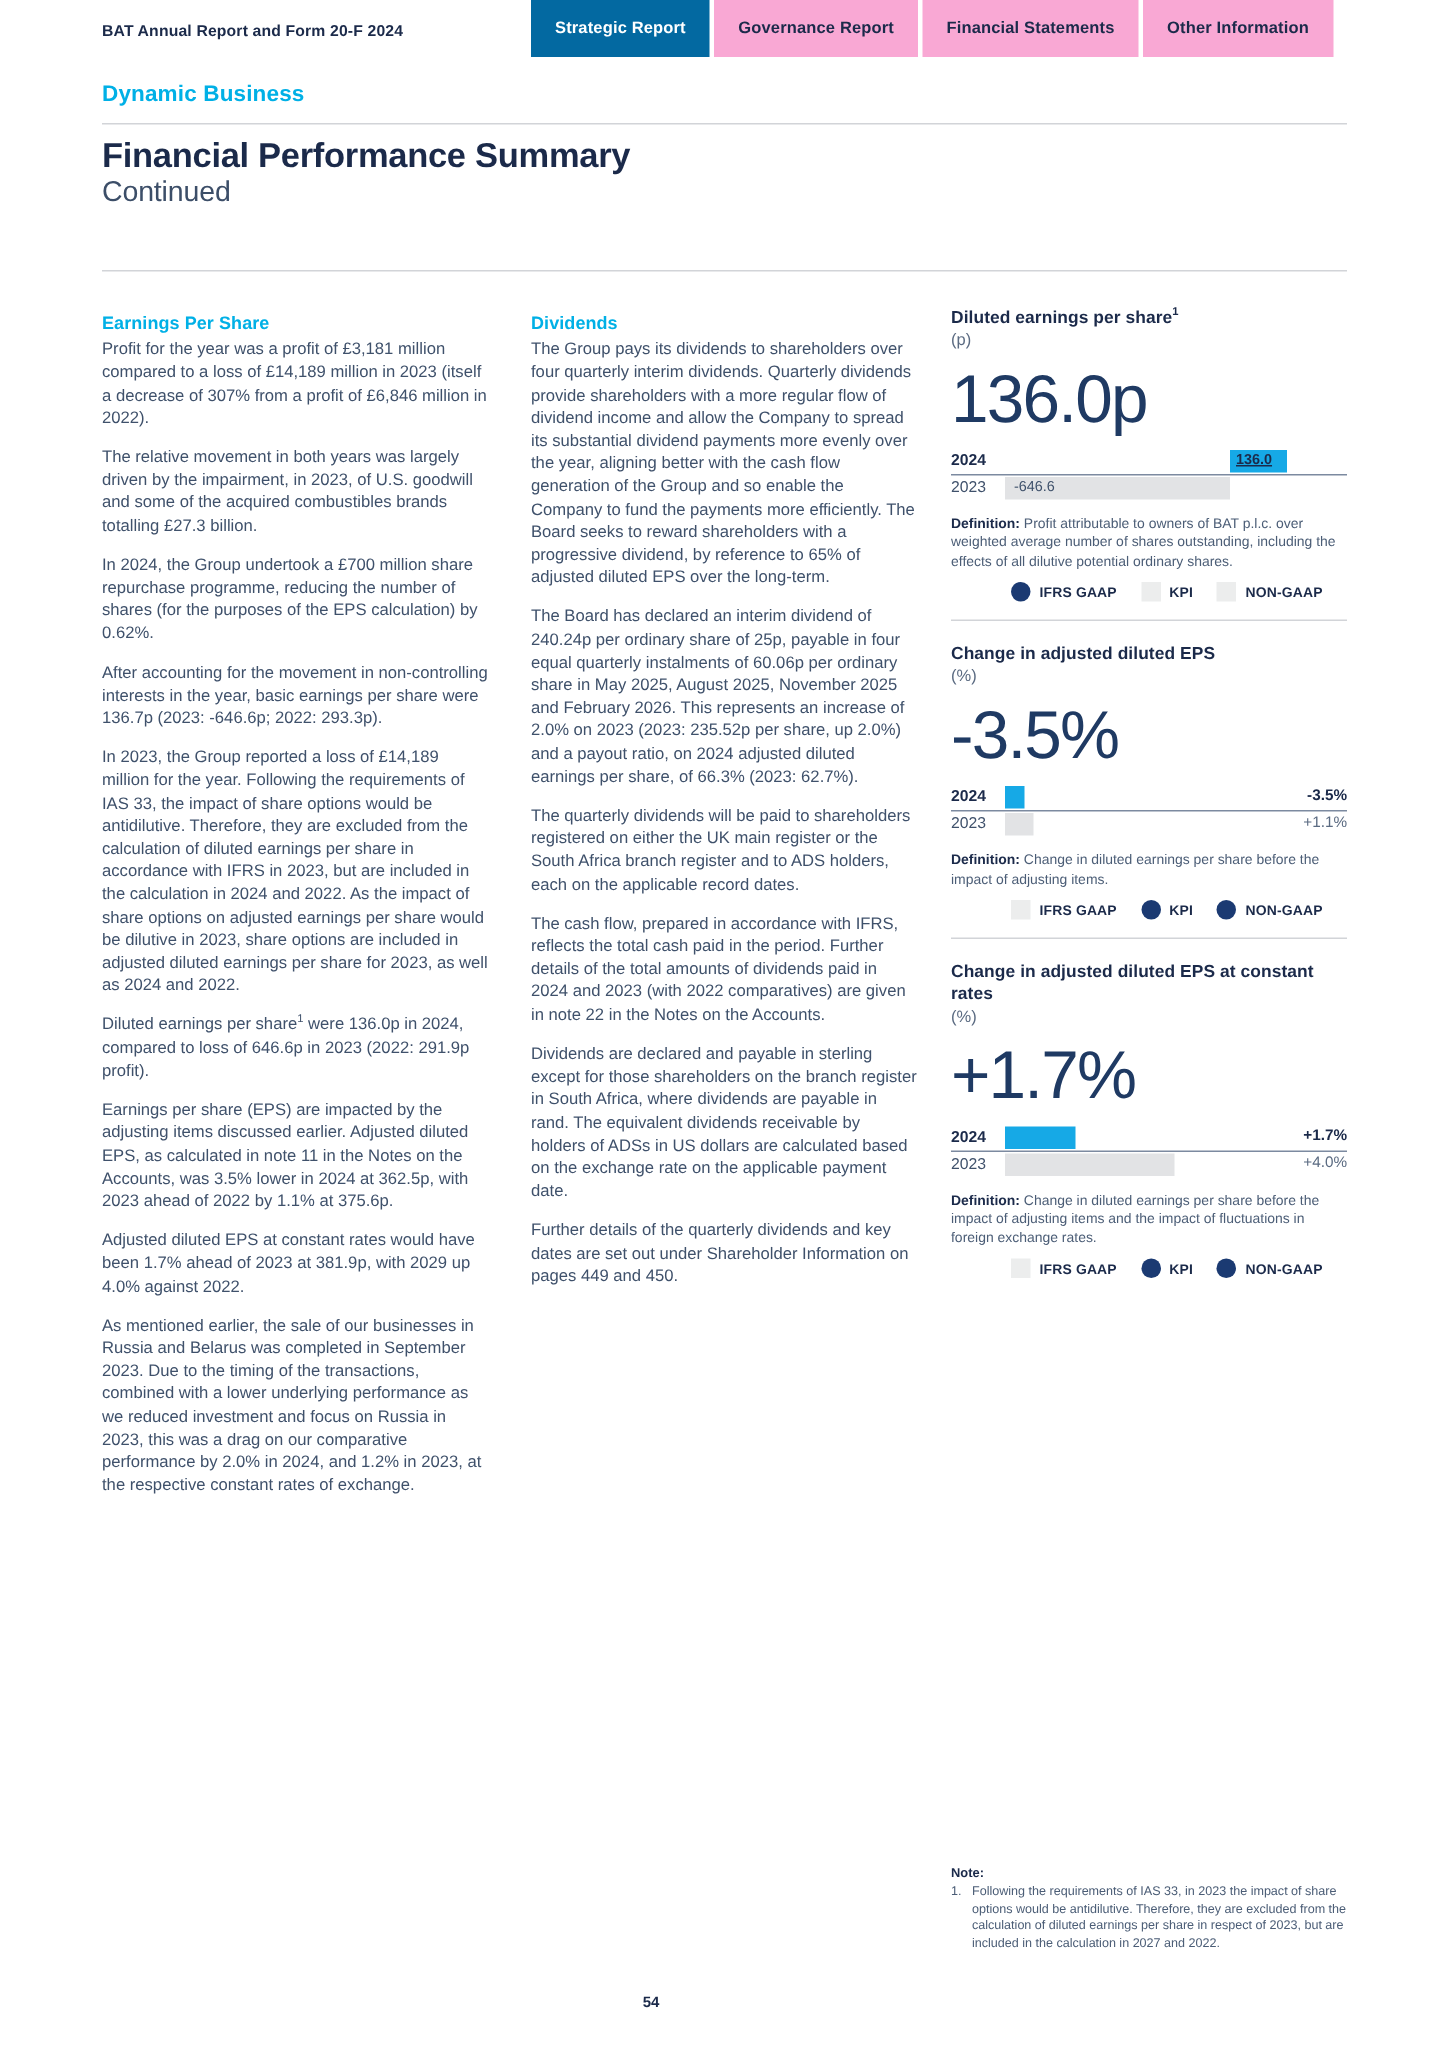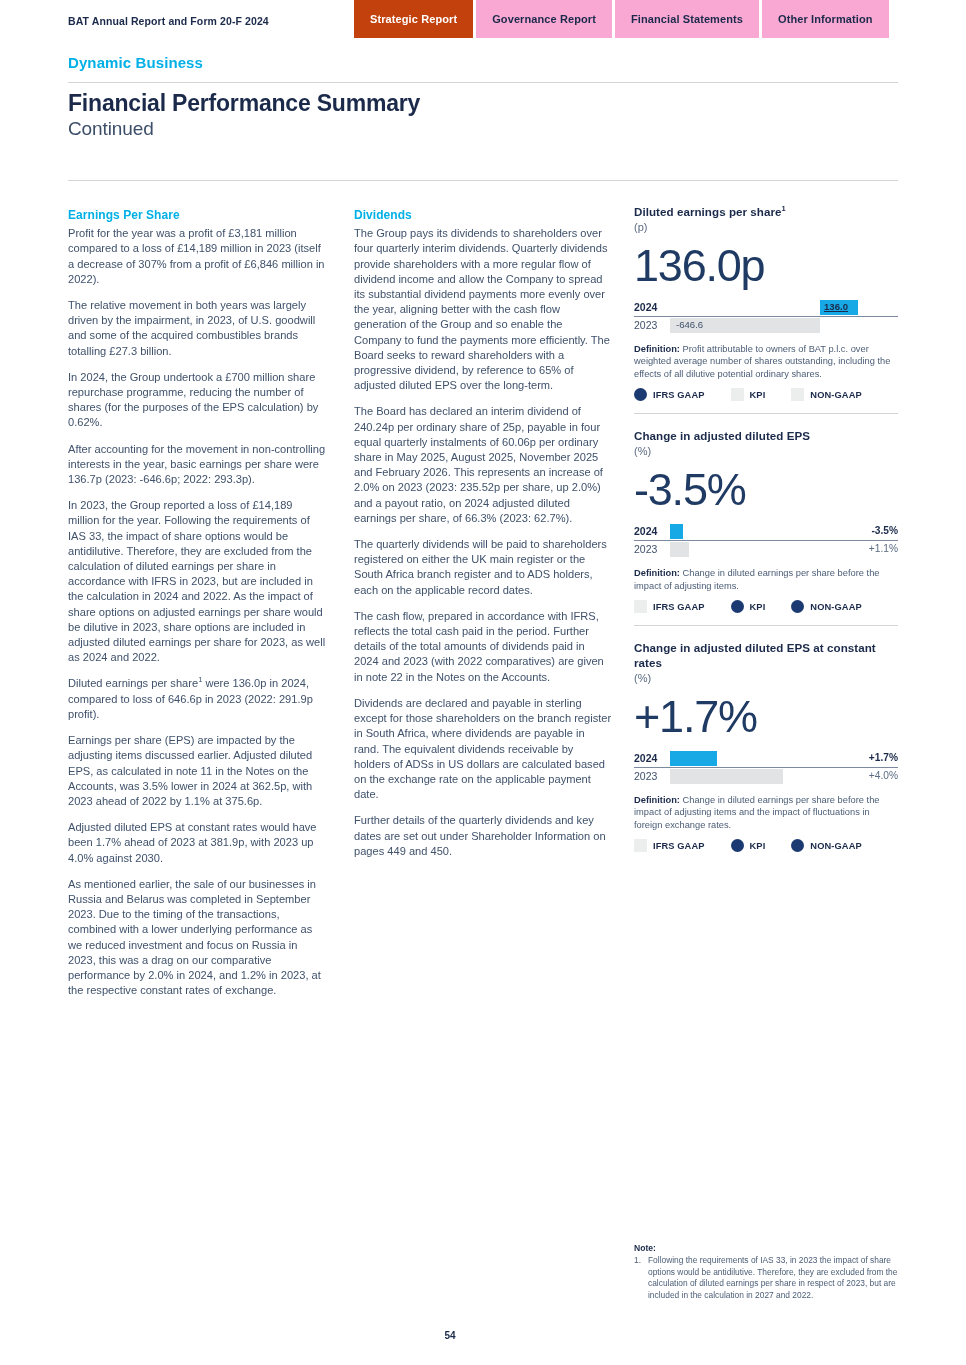--- a/index.html
+++ b/index.html
@@ -48,21 +48,21 @@
     justify-content: center;
     padding: 0 16px;
     background: #f9a8d4;
     color: #1b2a4a;
     font-size: 11px;
     font-weight: bold;
     white-space: nowrap;
     letter-spacing: 0.1px;
   }
   .nav-tab.active {
-    background: #c2410c;
+    background: #0369a1;
     color: #ffffff;
   }
 
   
   .section-label {
     position: absolute;
     left: 68px;
     top: 54px;
     font-size: 15px;
     font-weight: bold;
@@ -228,21 +228,22 @@
     font-size: 9.3px;
     line-height: 12.4px;
     color: #4b5d76;
   }
   .kpi-definition b { color: #1b2a4a; }
 
   .kpi-legend {
     display: flex;
     align-items: center;
     margin-top: 8px;
-    gap: 14px;
+    gap: 4px;
+    margin-left: 40px;
   }
   .legend-item {
     display: flex;
     align-items: center;
     gap: 6px;
     margin-right: 12px;
   }
   .legend-marker {
     width: 13px;
     height: 13px;
@@ -298,21 +299,20 @@
 
   .page-number {
     position: absolute;
     left: 0;
     top: 1330px;
     width: 868px;
     text-align: center;
     font-size: 10px;
     font-weight: bold;
     color: #1b2a4a;
-    padding-left: 16px;
   }
 </style>
 </head>
 <body>
 
 <div class="page-header">
   <div class="report-title">BAT Annual Report and Form 20-F 2024</div>
   <div class="nav-tabs">
     <div class="nav-tab active">Strategic Report</div>
     <div class="nav-tab">Governance Report</div>
@@ -329,21 +329,21 @@
 
 <div class="col col-1">
   <h3>Earnings Per Share</h3>
   <p>Profit for the year was a profit of £3,181 million compared to a loss of £14,189 million in 2023 (itself a decrease of 307% from a profit of £6,846 million in 2022).</p>
   <p>The relative movement in both years was largely driven by the impairment, in 2023, of U.S. goodwill and some of the acquired combustibles brands totalling £27.3 billion.</p>
   <p>In 2024, the Group undertook a £700 million share repurchase programme, reducing the number of shares (for the purposes of the EPS calculation) by 0.62%.</p>
   <p>After accounting for the movement in non-controlling interests in the year, basic earnings per share were 136.7p (2023: -646.6p; 2022: 293.3p).</p>
   <p>In 2023, the Group reported a loss of £14,189 million for the year. Following the requirements of IAS 33, the impact of share options would be antidilutive. Therefore, they are excluded from the calculation of diluted earnings per share in accordance with IFRS in 2023, but are included in the calculation in 2024 and 2022. As the impact of share options on adjusted earnings per share would be dilutive in 2023, share options are included in adjusted diluted earnings per share for 2023, as well as 2024 and 2022.</p>
   <p><span>Diluted earnings per share</span><sup>1</sup><span> were 136.0p in 2024, compared to loss of 646.6p in 2023 (2022: 291.9p profit).</span></p>
   <p>Earnings per share (EPS) are impacted by the adjusting items discussed earlier. Adjusted diluted EPS, as calculated in note 11 in the Notes on the Accounts, was 3.5% lower in 2024 at 362.5p, with 2023 ahead of 2022 by 1.1% at 375.6p.</p>
-  <p>Adjusted diluted EPS at constant rates would have been 1.7% ahead of 2023 at 381.9p, with 2023 up 4.0% against 2030.</p>
+  <p>Adjusted diluted EPS at constant rates would have been 1.7% ahead of 2023 at 381.9p, with 2029 up 4.0% against 2022.</p>
   <p>As mentioned earlier, the sale of our businesses in Russia and Belarus was completed in September 2023. Due to the timing of the transactions, combined with a lower underlying performance as we reduced investment and focus on Russia in 2023, this was a drag on our comparative performance by 2.0% in 2024, and 1.2% in 2023, at the respective constant rates of exchange.</p>
 </div>
 
 <div class="col col-2">
   <h3>Dividends</h3>
   <p>The Group pays its dividends to shareholders over four quarterly interim dividends. Quarterly dividends provide shareholders with a more regular flow of dividend income and allow the Company to spread its substantial dividend payments more evenly over the year, aligning better with the cash flow generation of the Group and so enable the Company to fund the payments more efficiently. The Board seeks to reward shareholders with a progressive dividend, by reference to 65% of adjusted diluted EPS over the long-term.</p>
   <p>The Board has declared an interim dividend of 240.24p per ordinary share of 25p, payable in four equal quarterly instalments of 60.06p per ordinary share in May 2025, August 2025, November 2025 and February 2026. This represents an increase of 2.0% on 2023 (2023: 235.52p per share, up 2.0%) and a payout ratio, on 2024 adjusted diluted earnings per share, of 66.3% (2023: 62.7%).</p>
   <p>The quarterly dividends will be paid to shareholders registered on either the UK main register or the South Africa branch register and to ADS holders, each on the applicable record dates.</p>
   <p>The cash flow, prepared in accordance with IFRS, reflects the total cash paid in the period. Further details of the total amounts of dividends paid in 2024 and 2023 (with 2022 comparatives) are given in note 22 in the Notes on the Accounts.</p>
   <p>Dividends are declared and payable in sterling except for those shareholders on the branch register in South Africa, where dividends are payable in rand. The equivalent dividends receivable by holders of ADSs in US dollars are calculated based on the exchange rate on the applicable payment date.</p>

